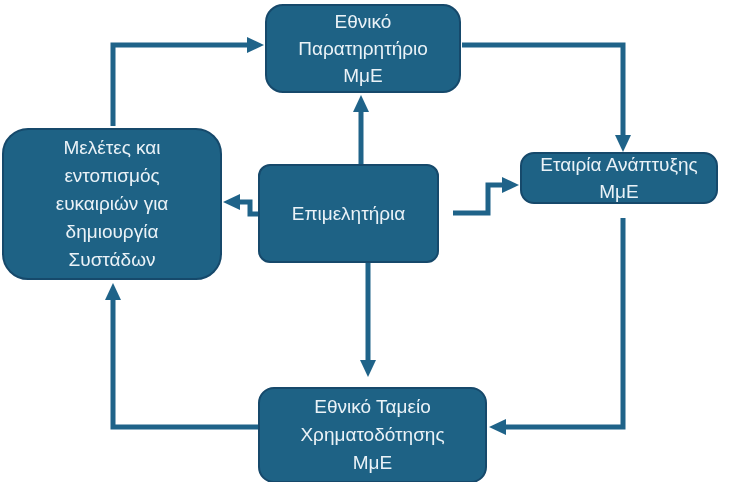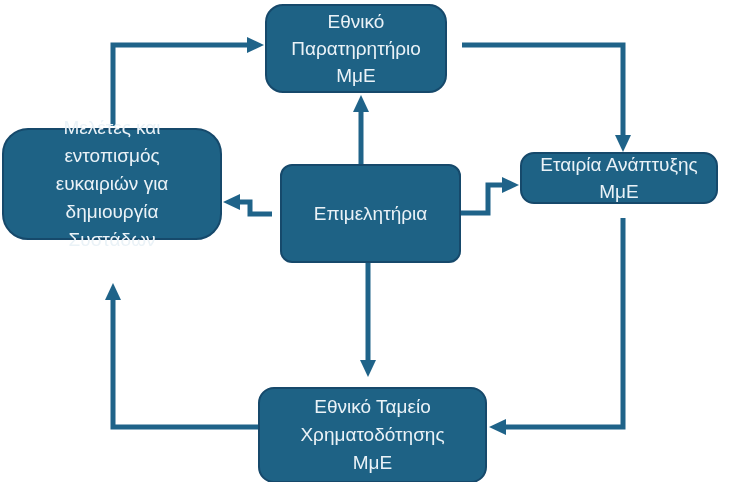--- a/index.html
+++ b/index.html
@@ -36,23 +36,23 @@
     color: var(--text_color, #EAF2F7);
     display: flex;
     align-items: center;
     justify-content: center;
     text-align: center;
     font-size: 19px;
     line-height: 28px;
     white-space: pre-line;
   }
 
-  .node-top    { left: 265px; top: 4px;   width: 182px; height: 89px;  border-radius: 18px; line-height: 27px; }
-  .node-left   { left: 2px;   top: 128px; width: 220px; height: 112px; border-radius: 26px; }
-  .node-center { left: 280px; top: 164px; width: 181px; height: 99px;  border-radius: 12px; }
+  .node-top    { left: 265px; top: 4px;   width: 196px; height: 89px;  border-radius: 18px; line-height: 27px; }
+  .node-left   { left: 2px;   top: 128px; width: 220px; height: 152px; border-radius: 26px; }
+  .node-center { left: 258px; top: 164px; width: 181px; height: 99px;  border-radius: 12px; }
   .node-right  { left: 520px; top: 152px; width: 198px; height: 52px;  border-radius: 14px; line-height: 27px; }
   .node-bottom { left: 258px; top: 379px; width: 229px; height: 96px;  border-radius: 16px; margin-top: 8px; }
 </style>
 </head>
 <body>
 
 <div class="canvas">
 
   <svg class="connector-layer" viewBox="0 0 729 482" xmlns="http://www.w3.org/2000/svg">
 

